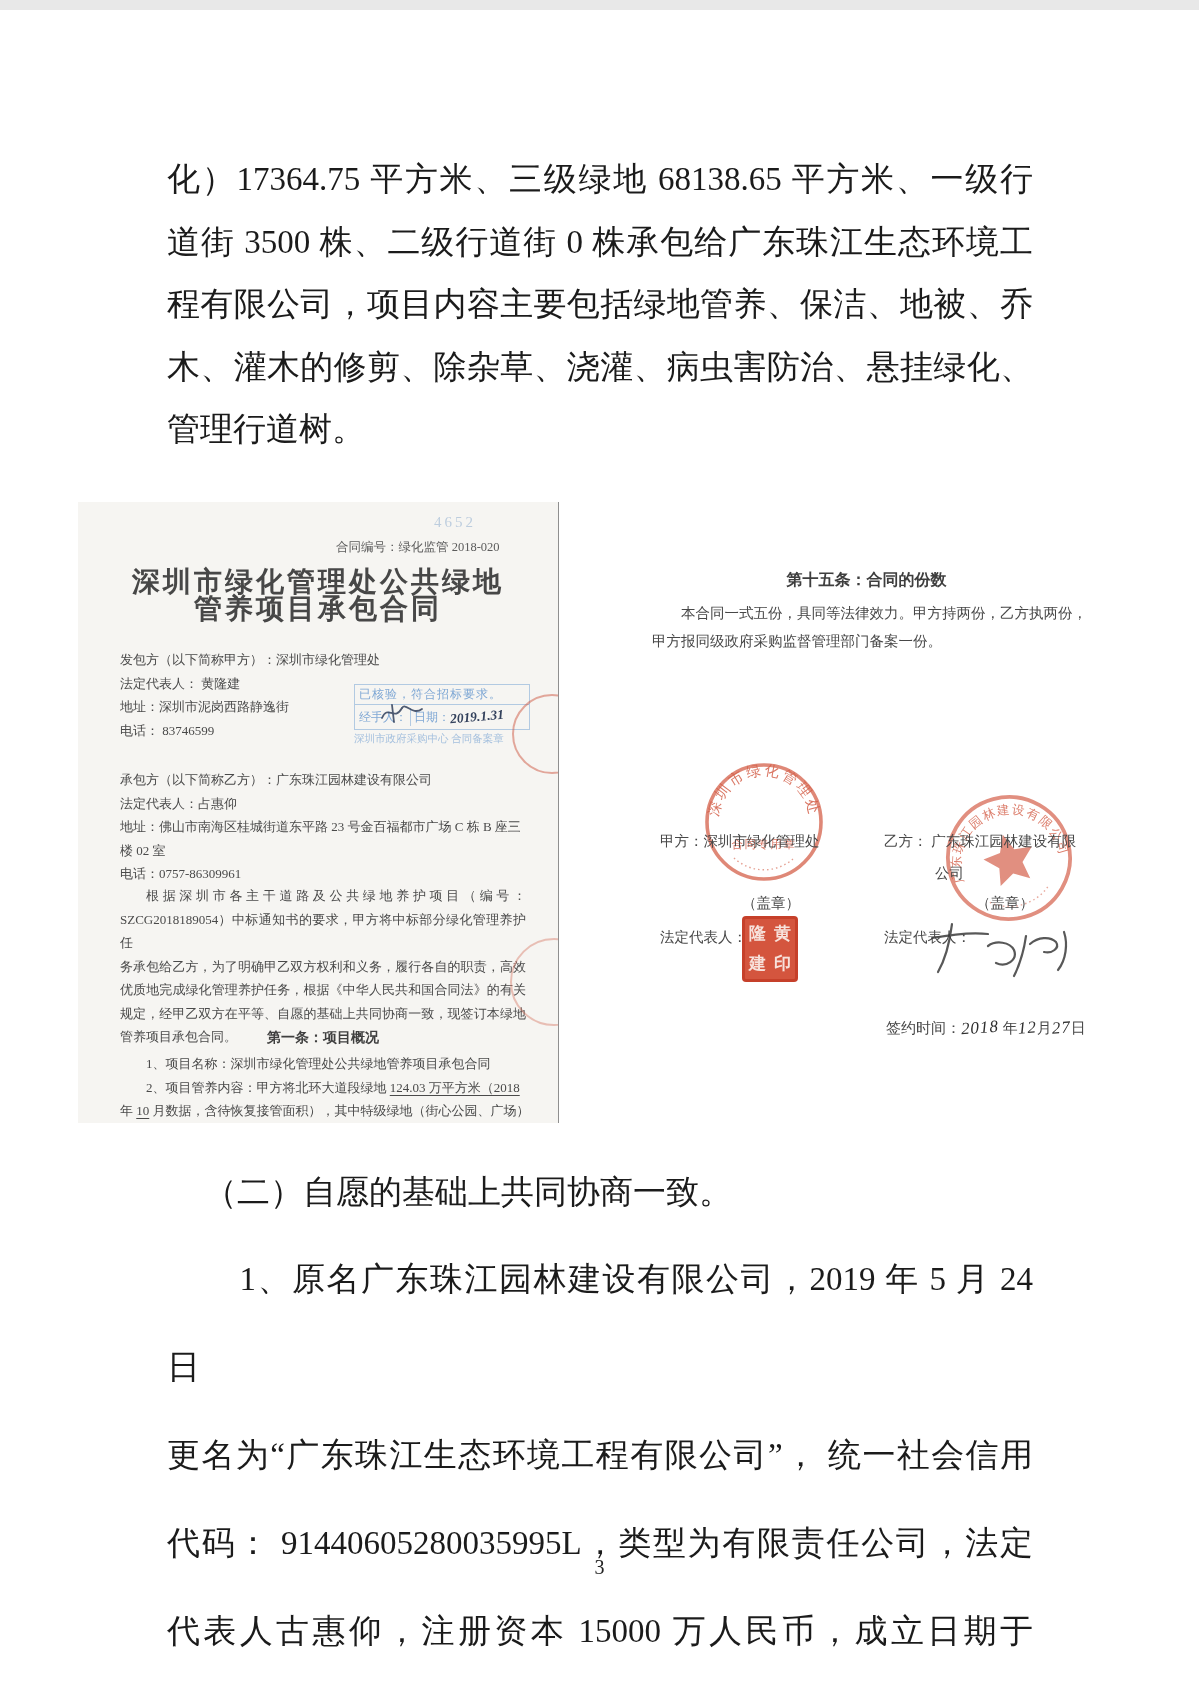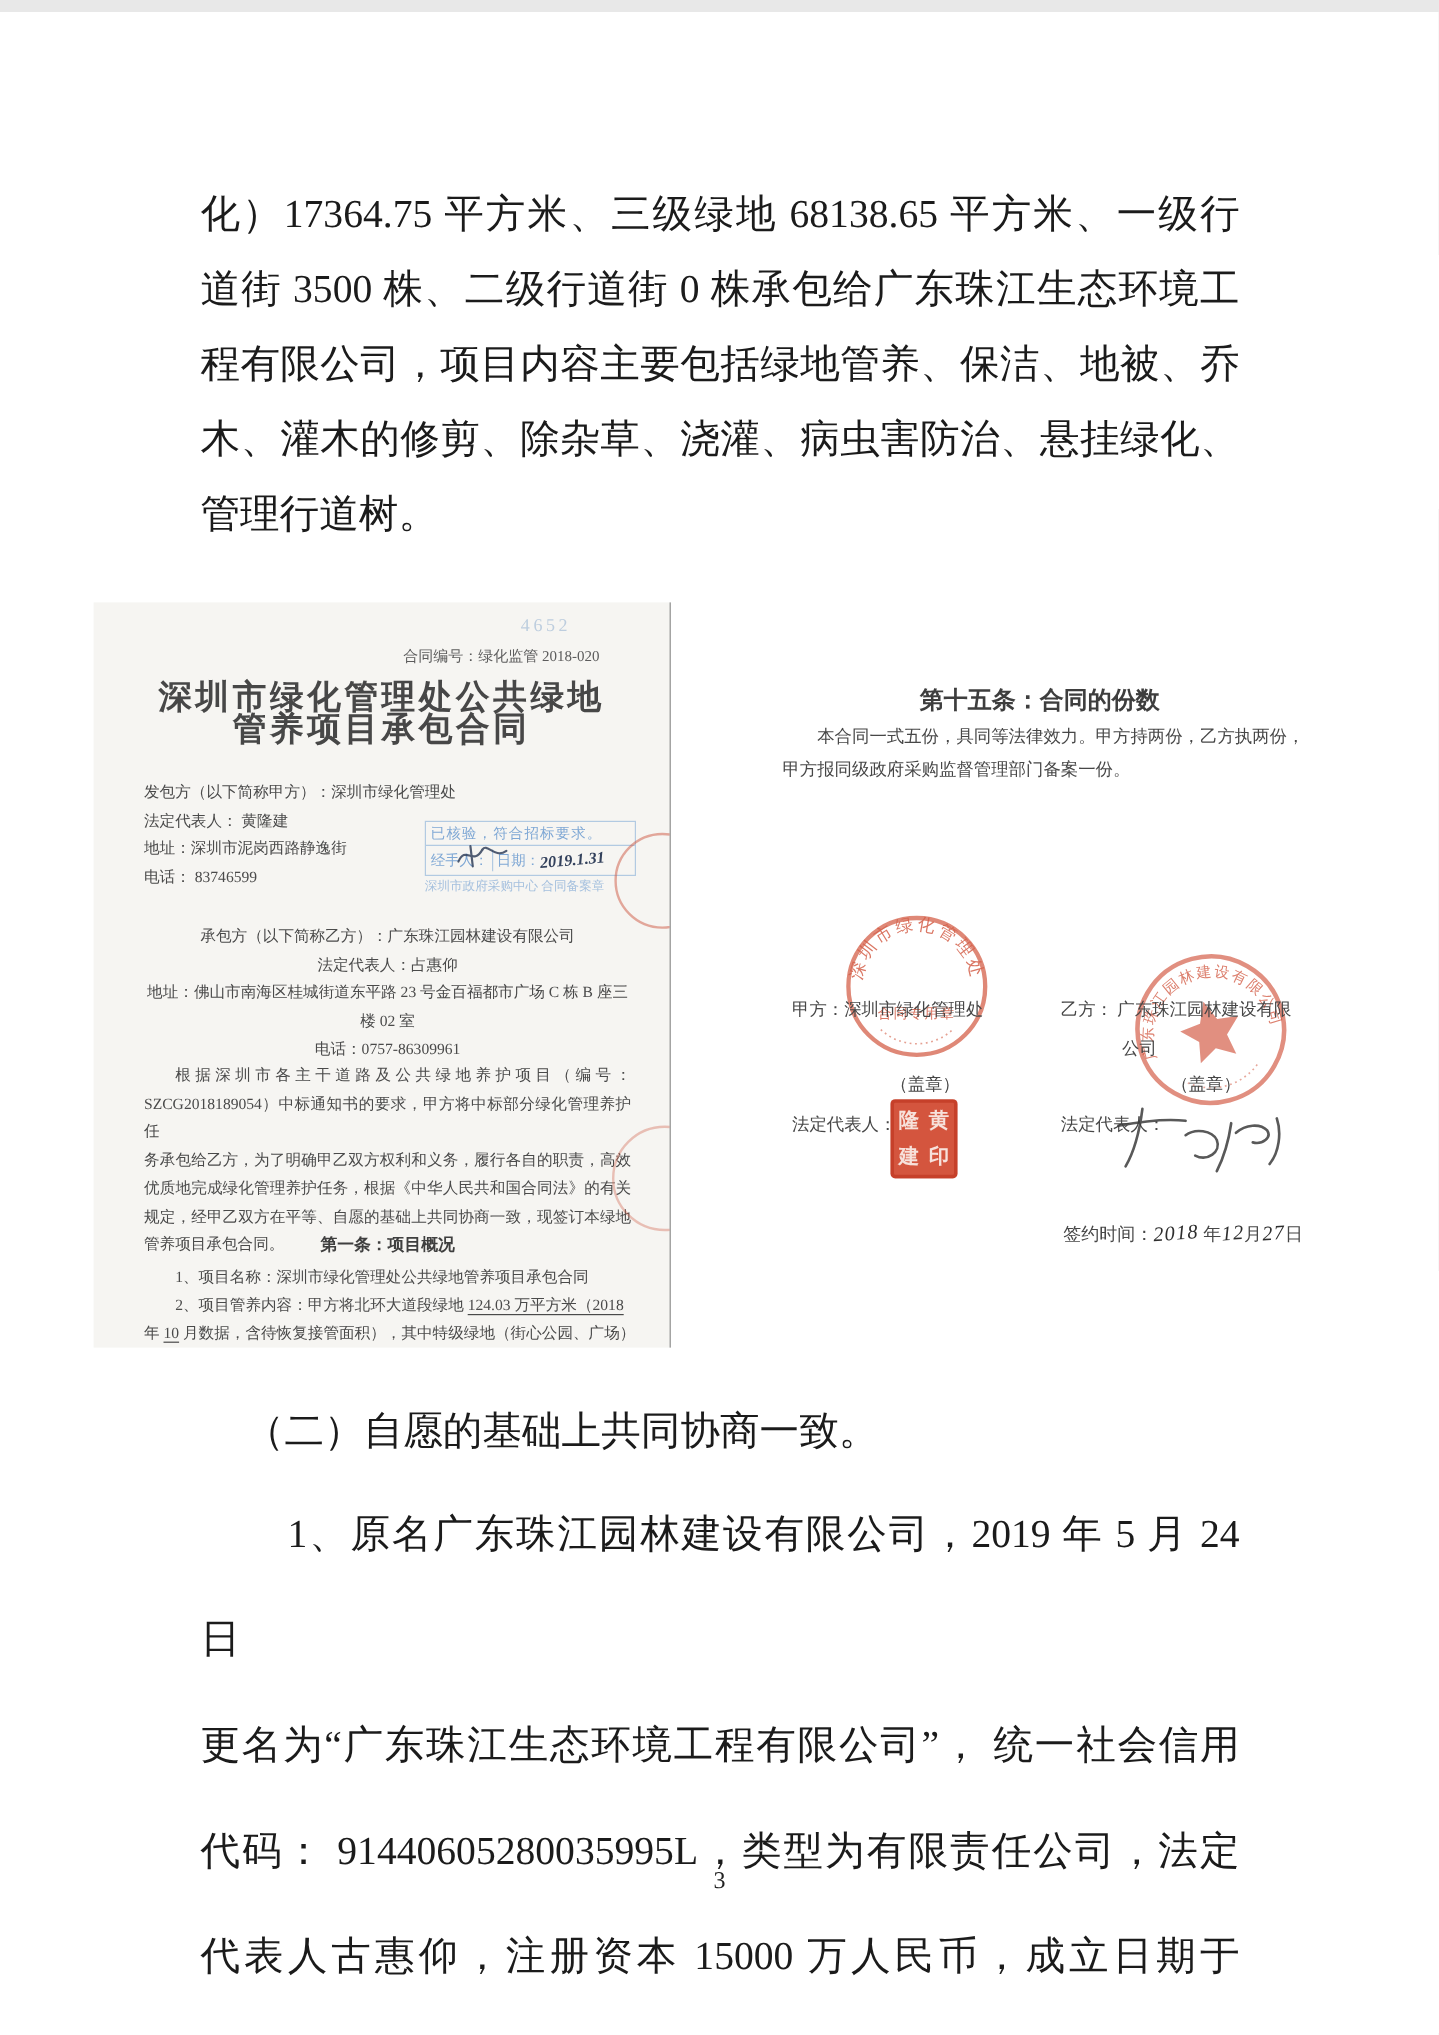--- a/index.html
+++ b/index.html
@@ -47,21 +47,21 @@
   .bstamp .hand-date { font-style:italic; color:#33415c; font-size:13.5px; transform:rotate(-5deg); display:inline-block; font-weight:bold; }
   .bsig { position:absolute; left:300px; top:198px; }
 
   
   .arc { position:absolute; border-radius:50%; border:2.5px solid rgba(206,88,66,.5); }
   .arc.a1 { right:-34px; top:192px; width:76px; height:76px; }
   .arc.a2 { right:-40px; top:436px; width:84px; height:84px; border-color:rgba(206,88,66,.35); }
 
   
   .scanR { position:absolute; left:590px; top:492px; width:515px; height:621px; overflow:hidden; color:#474747; font-size:14.5px; }
-  .scanR .head15 { position:absolute; left:38px; top:68px; width:477px; text-align:center; font-weight:bold; font-size:20px; color:#3e3e3e; }
+  .scanR .head15 { position:absolute; left:38px; top:68px; width:477px; text-align:center; font-weight:bold; font-size:16px; color:#3e3e3e; }
   .scanR .pline { position:absolute; left:62px; white-space:nowrap; }
   .scanR .lbl { position:absolute; white-space:nowrap; }
   .stampA { position:absolute; left:112px; top:258px; }
   .stampB { position:absolute; left:353px; top:290px; transform:rotate(-15deg); }
   .sealsq {
     position:absolute; left:152px; top:414px; width:50px; height:60px;
     background:rgba(208,71,46,.92); border:3px solid rgba(196,62,40,.9); border-radius:4px;
     display:flex; flex-wrap:wrap; align-items:center; justify-content:center;
   }
   .sealsq span { width:50%; text-align:center; font-size:17px; font-weight:bold; color:rgba(250,238,232,.92); line-height:26px; }
@@ -110,21 +110,21 @@
       <div class="r3">深圳市政府采购中心  合同备案章</div>
     </div>
     <svg class="bsig" width="52" height="26" viewBox="0 0 52 26">
       <g stroke="#33415c" stroke-width="1.8" fill="none" stroke-linecap="round" opacity=".85">
         <path d="M4,18 C10,4 16,22 24,8"></path>
         <path d="M24,8 C28,2 34,16 44,9"></path>
         <path d="M14,5 L16,22"></path>
       </g>
     </svg>
 
-    <div class="blk" style="top:266px;text-align:center;">
+    <div class="blk" style="top:266px;">
       <div class="nowrap">承包方（以下简称乙方）：广东珠江园林建设有限公司</div>
       <div class="nowrap">法定代表人：占惠仰</div>
       <div class="nowrap">地址：佛山市南海区桂城街道东平路 23 号金百福都市广场 C 栋 B 座三</div>
       <div class="nowrap">楼 02 室</div>
       <div class="nowrap">电话：0757-86309961</div>
     </div>
 
     <div class="blk preamble" style="top:382px;">
       <div class="pfirst">根据深圳市各主干道路及公共绿地养护项目（编号：</div>
       <div>SZCG2018189054）中标通知书的要求，甲方将中标部分绿化管理养护任</div>

